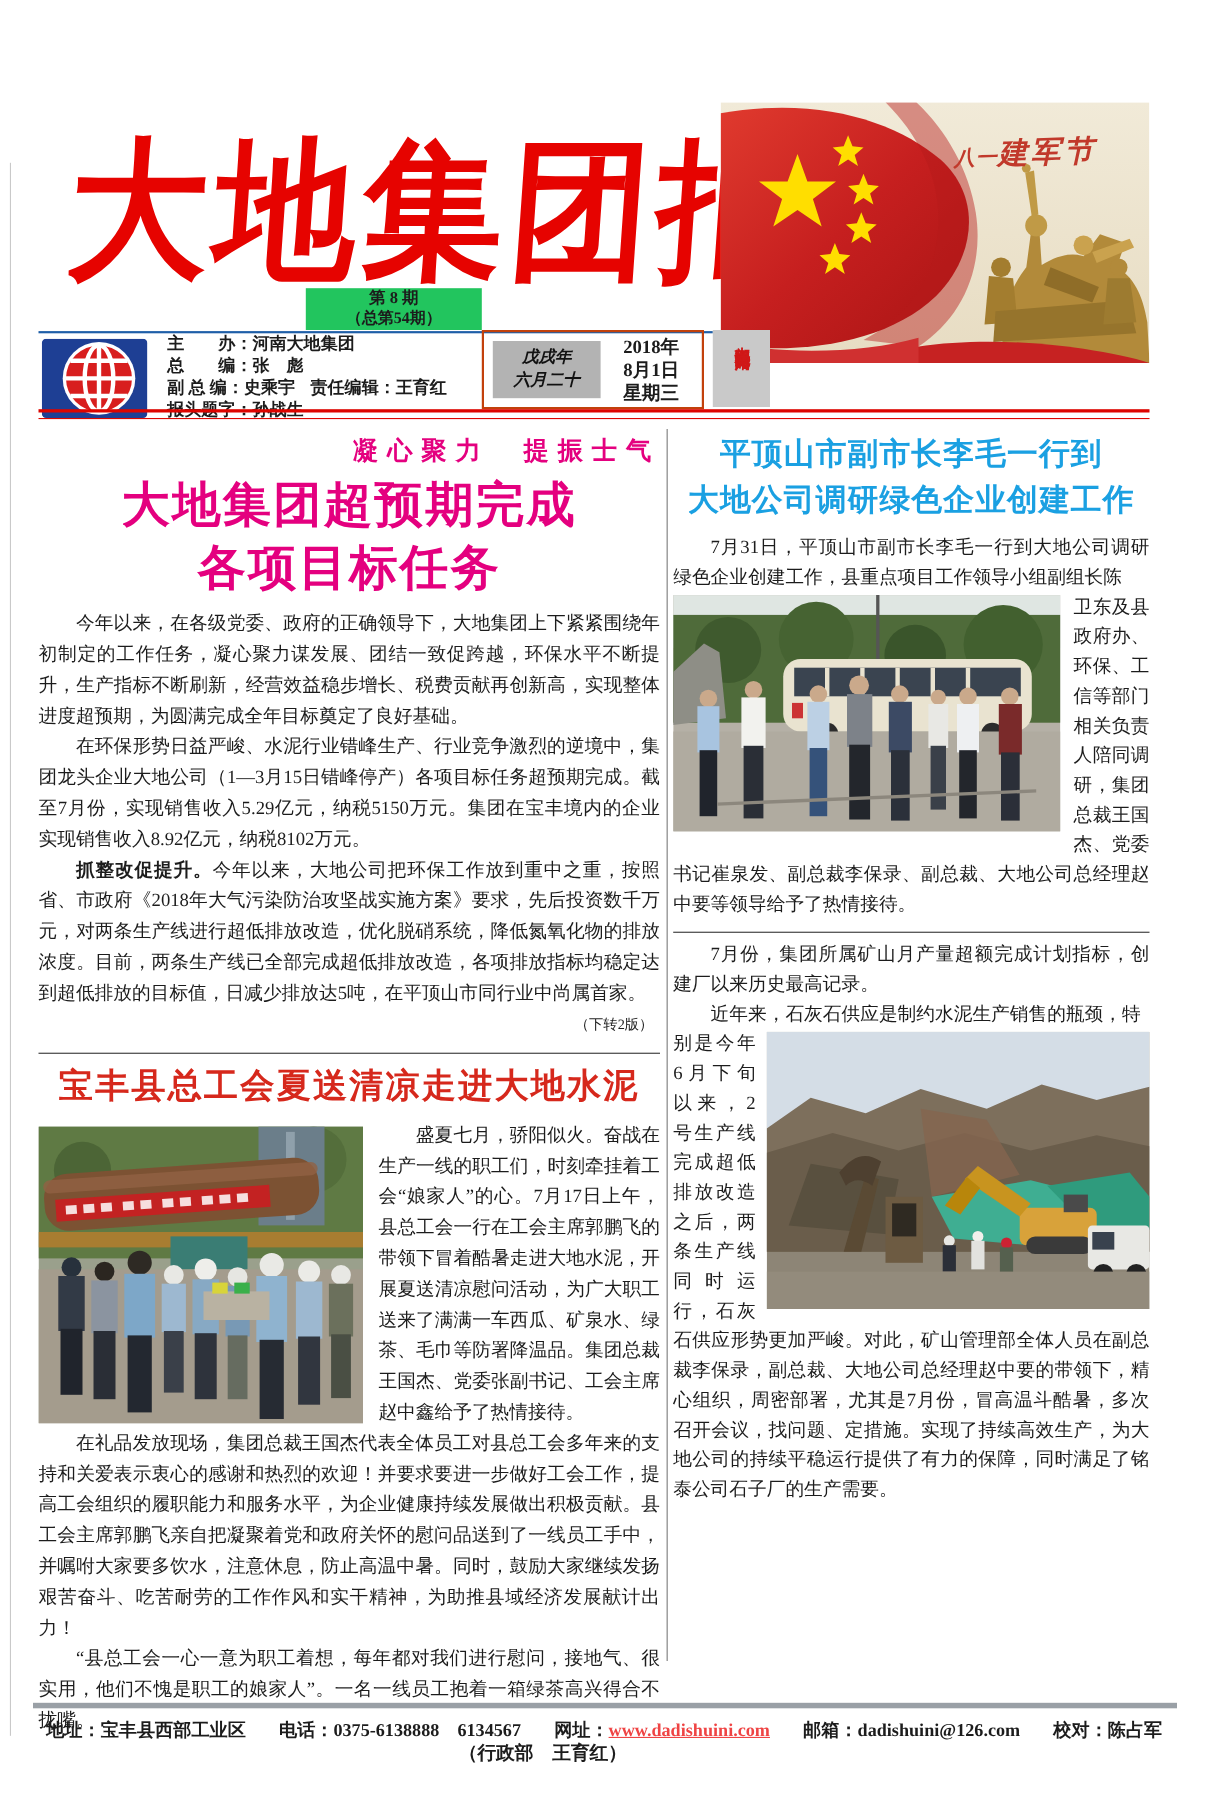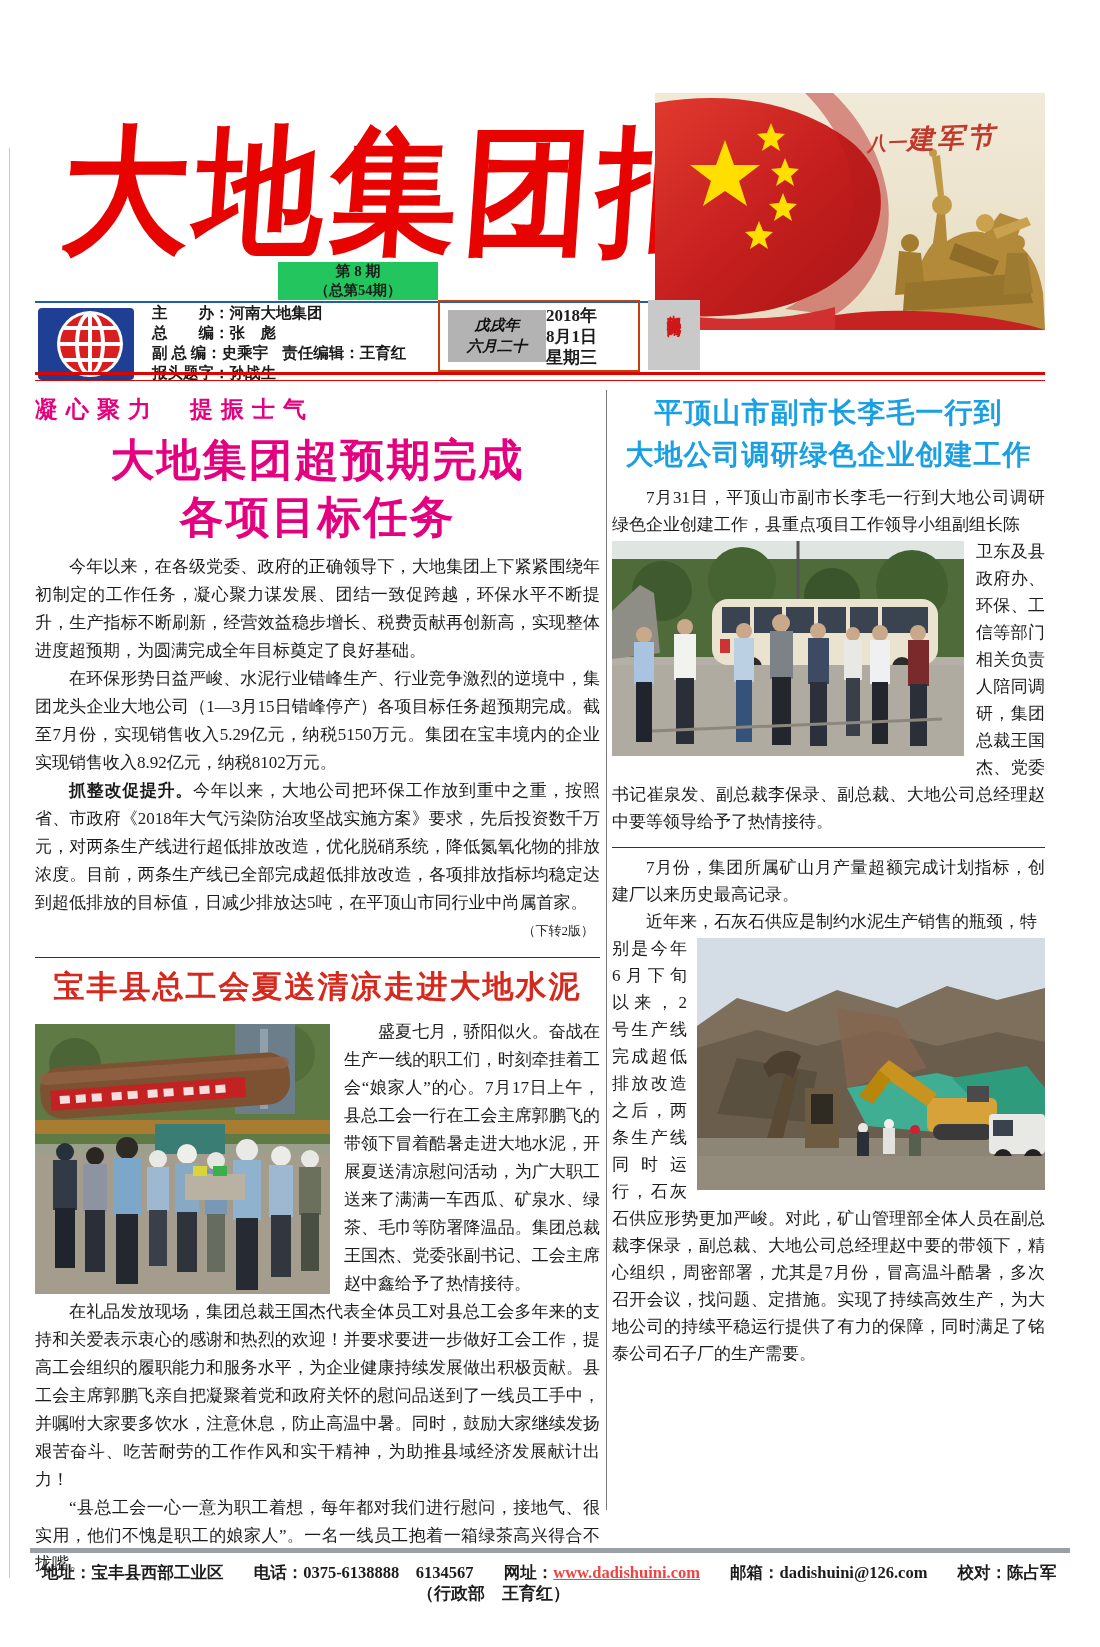--- a/index.html
+++ b/index.html
@@ -26,21 +26,21 @@
   .globe-logo{position:absolute;left:38px;top:308px;width:96px;height:72px;}
   .editors{position:absolute;left:152px;top:303px;width:300px;font-size:15.5px;font-weight:700;
       line-height:20px;white-space:nowrap;}
   .editors .pair2{margin-left:14px;}
 
   .date-box{position:absolute;left:438px;top:300px;width:198px;height:68px;border:2px solid #c2410c;
       display:flex;align-items:center;}
   .lunar-box{margin-left:8px;width:98px;height:52px;background:#b3b3b3;color:#111;
       display:flex;flex-direction:column;justify-content:center;text-align:center;
       font-style:italic;font-weight:700;font-size:15px;line-height:21px;}
-  .greg-date{flex:1;font-weight:700;font-size:17px;line-height:21px;}
+  .greg-date{flex:1;text-align:center;font-weight:700;font-size:17px;line-height:21px;}
 
   .free-box{position:absolute;left:648px;top:300px;width:52px;height:70px;background:#c9c9c9;
       display:flex;justify-content:center;align-items:center;}
   .free-box .vtext{writing-mode:vertical-rl;color:#d01818;font-weight:900;font-size:14.5px;
       letter-spacing:1px;line-height:24px;height:64px;}
 
   .red-rule{position:absolute;left:35px;top:372px;width:1010px;height:5px;
       border-top:3px solid #dd0500;border-bottom:1px solid #dd0500;}
 
   
@@ -49,21 +49,21 @@
   .col-divider{width:1px;background:#7a7a7a;margin:6px 5px 0 6px;height:1120px;}
   .col-right{width:433px;}
 
   p.body{margin:0;font-size:17px;line-height:28px;text-align:justify;text-indent:2em;}
   .col-right p.body{line-height:27px;}
   .lead-bold{font-weight:900;}
   .turn-note{float:right;font-size:13px;margin-right:6px;font-family:Liberation Serif, serif;}
   .byline-line{text-align:right;font-weight:700;font-size:17px;margin:4px 30px 0 0;}
   .byline-inline{font-weight:700;margin-left:2.2em;white-space:nowrap;}
 
-  .kicker{margin-top:10px;text-align:left;color:#e4007f;font-weight:700;font-size:23px;
+  .kicker{margin-top:10px;text-align:right;color:#e4007f;font-weight:700;font-size:23px;
       letter-spacing:8px;}
   .headline-1{margin:6px 0 8px 0;text-align:center;color:#e4007f;font-weight:900;font-size:44px;
       line-height:57px;letter-spacing:2px;font-family:"Liberation Sans","DejaVu Sans",sans-serif;}
   .sep-line{border:none;border-top:1.5px solid #333;margin:12px 0 6px 0;}
   .headline-2{margin:8px 0 10px 0;text-align:center;color:#d6281c;font-weight:900;font-size:31px;
       letter-spacing:2px;font-family:"Liberation Sans","DejaVu Sans",sans-serif;}
   .headline-3{margin:8px 0 8px 0;text-align:center;color:#1aa0e2;font-weight:900;font-size:28px;
       line-height:42px;letter-spacing:1px;font-family:"Liberation Sans","DejaVu Sans",sans-serif;}
   .headline-4{margin:10px 0 8px 0;text-align:center;color:#1d9a44;font-weight:900;font-size:29px;
       font-style:italic;letter-spacing:1px;}

